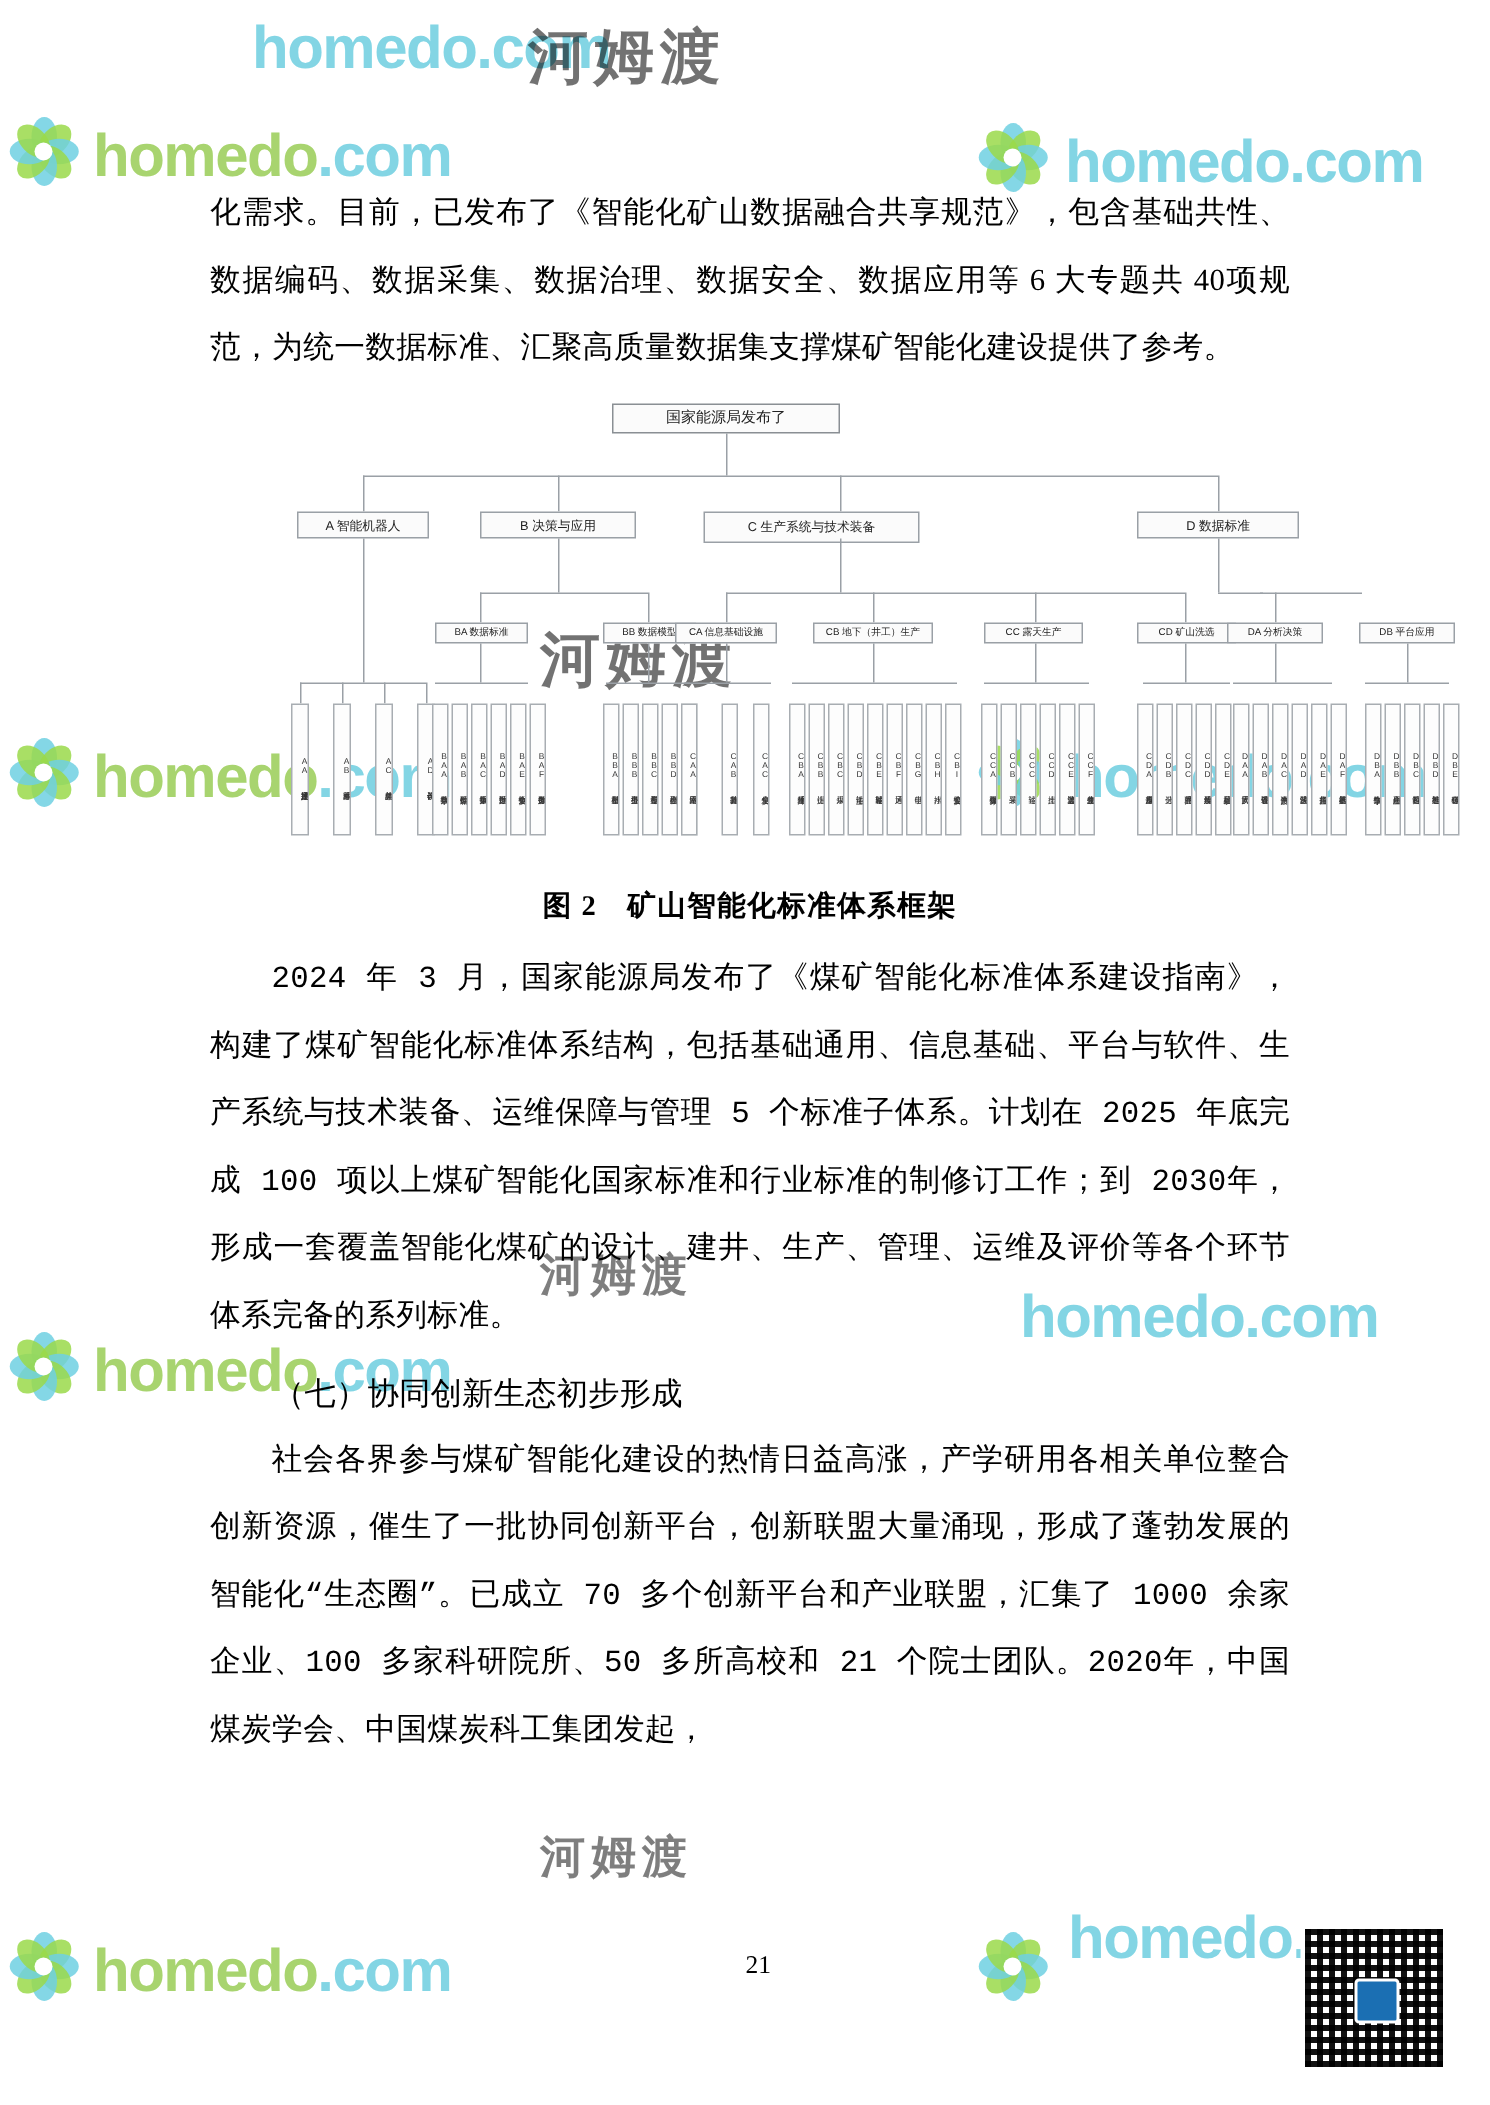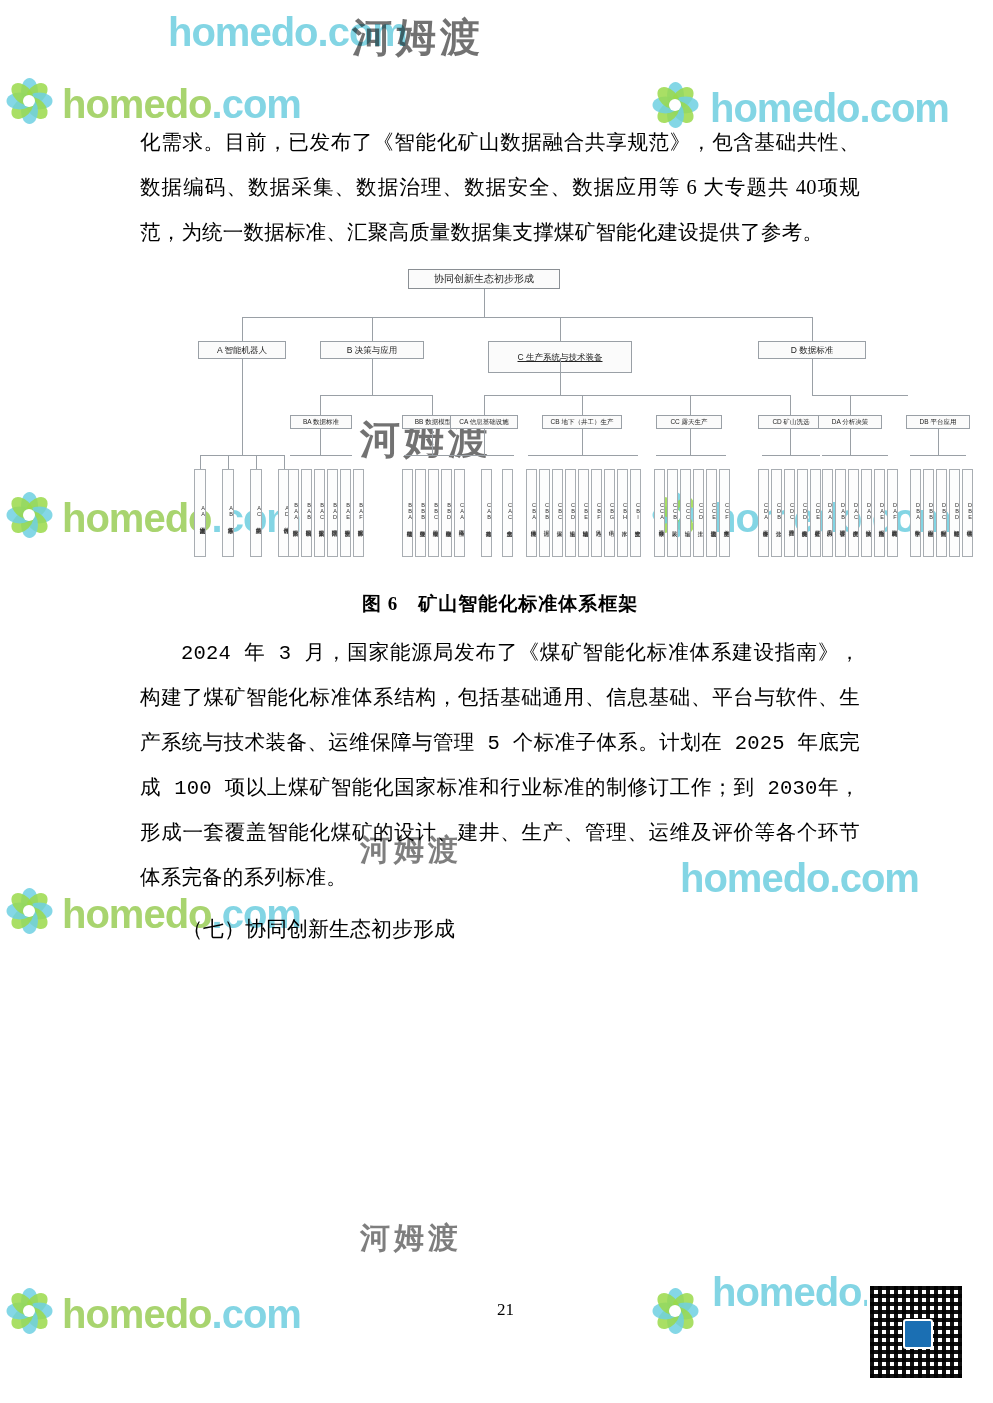--- a/index.html
+++ b/index.html
@@ -349,33 +349,33 @@
   </div>
   <div class="wm wm-text-blue" style="left:712px;top:1270px;">homedo<span style="color:#5ac8dc">.com</span></div>
 
   <div class="content">
 
     <p class="body-text">化需求。目前，已发布了《智能化矿山数据融合共享规范》，包含基础共性、数据编码、数据采集、数据治理、数据安全、数据应用等 6 大专题共 40项规范，为统一数据标准、汇聚高质量数据集支撑煤矿智能化建设提供了参考。</p>
 
     <div class="fig-wrap">
       <div class="diagram">
 
-        <div class="node root" style="left:258px;top:4px;width:152px;height:20px;">协同创新生态初步形成</div>
+        <div class="node root" style="left:258px;top:4px;width:152px;height:20px;">国家能源局发布了</div>
 
         <div class="ln v" style="left:334px;top:24px;height:28px;"></div>
 
         <div class="ln h" style="left:92px;top:52px;width:570px;"></div>
         <div class="ln v" style="left:92px;top:52px;height:24px;"></div>
         <div class="ln v" style="left:222px;top:52px;height:24px;"></div>
         <div class="ln v" style="left:410px;top:52px;height:24px;"></div>
         <div class="ln v" style="left:662px;top:52px;height:24px;"></div>
 
         <div class="node lvl2" style="left:48px;top:76px;width:88px;height:18px;">A 智能机器人</div>
         <div class="node lvl2" style="left:170px;top:76px;width:104px;height:18px;">B 决策与应用</div>
-        <div class="node lvl2" style="left:338px;top:76px;width:144px;height:32px;text-decoration:underline;">C 生产系统与技术装备</div>
+        <div class="node lvl2" style="left:319px;top:76px;width:144px;height:21px;">C 生产系统与技术装备</div>
         <div class="node lvl2" style="left:608px;top:76px;width:108px;height:18px;">D 数据标准</div>
 
         <div class="ln v" style="left:92px;top:94px;height:96px;"></div>
         <div class="ln h" style="left:50px;top:190px;width:84px;"></div>
         <div class="ln v" style="left:50px;top:190px;height:14px;"></div>
         <div class="ln v" style="left:78px;top:190px;height:14px;"></div>
         <div class="ln v" style="left:106px;top:190px;height:14px;"></div>
         <div class="ln v" style="left:134px;top:190px;height:14px;"></div>
 
         <div class="ln v" style="left:222px;top:94px;height:36px;"></div>
@@ -472,27 +472,28 @@
         <div class="leaf" style="left:724px;top:204px;width:11px;height:88px;">DAE 应急指挥</div>
         <div class="leaf" style="left:737px;top:204px;width:11px;height:88px;">DAF 智能机器人</div>
 
         <div class="leaf" style="left:760px;top:204px;width:11px;height:88px;">DBA 数字孪生</div>
         <div class="leaf" style="left:773px;top:204px;width:11px;height:88px;">DBB 融合应用</div>
         <div class="leaf" style="left:786px;top:204px;width:11px;height:88px;">DBC 远程控制</div>
         <div class="leaf" style="left:799px;top:204px;width:11px;height:88px;">DBD 智能巡检</div>
         <div class="leaf" style="left:812px;top:204px;width:11px;height:88px;">DBE 绿色低碳</div>
 
       </div>
-      <div class="fig-caption">图 6　矿山智能化标准体系框架</div>
+      <div class="fig-caption">图 2　矿山智能化标准体系框架</div>
     </div>
 
     <p class="body-text indent">2024 年 3 月，国家能源局发布了《煤矿智能化标准体系建设指南》，构建了煤矿智能化标准体系结构，包括基础通用、信息基础、平台与软件、生产系统与技术装备、运维保障与管理 5 个标准子体系。计划在 2025 年底完成 100 项以上煤矿智能化国家标准和行业标准的制修订工作；到 2030年，形成一套覆盖智能化煤矿的设计、建井、生产、管理、运维及评价等各个环节体系完备的系列标准。</p>
 
     <div class="heading">（七）协同创新生态初步形成</div>
 
+    <p class="body-text indent">社会各界参与煤矿智能化建设的热情日益高涨，产学研用各相关单位整合创新资源，催生了一批协同创新平台，创新联盟大量涌现，形成了蓬勃发展的智能化“生态圈”。已成立 70 多个创新平台和产业联盟，汇集了 1000 余家企业、100 多家科研院所、50 多所高校和 21 个院士团队。2020年，中国煤炭学会、中国煤炭科工集团发起，</p>
   </div>
 
   <div class="page-number">21</div>
 
   <div class="qr">
     <div class="qr-center"></div>
   </div>
 
 </div>
 

